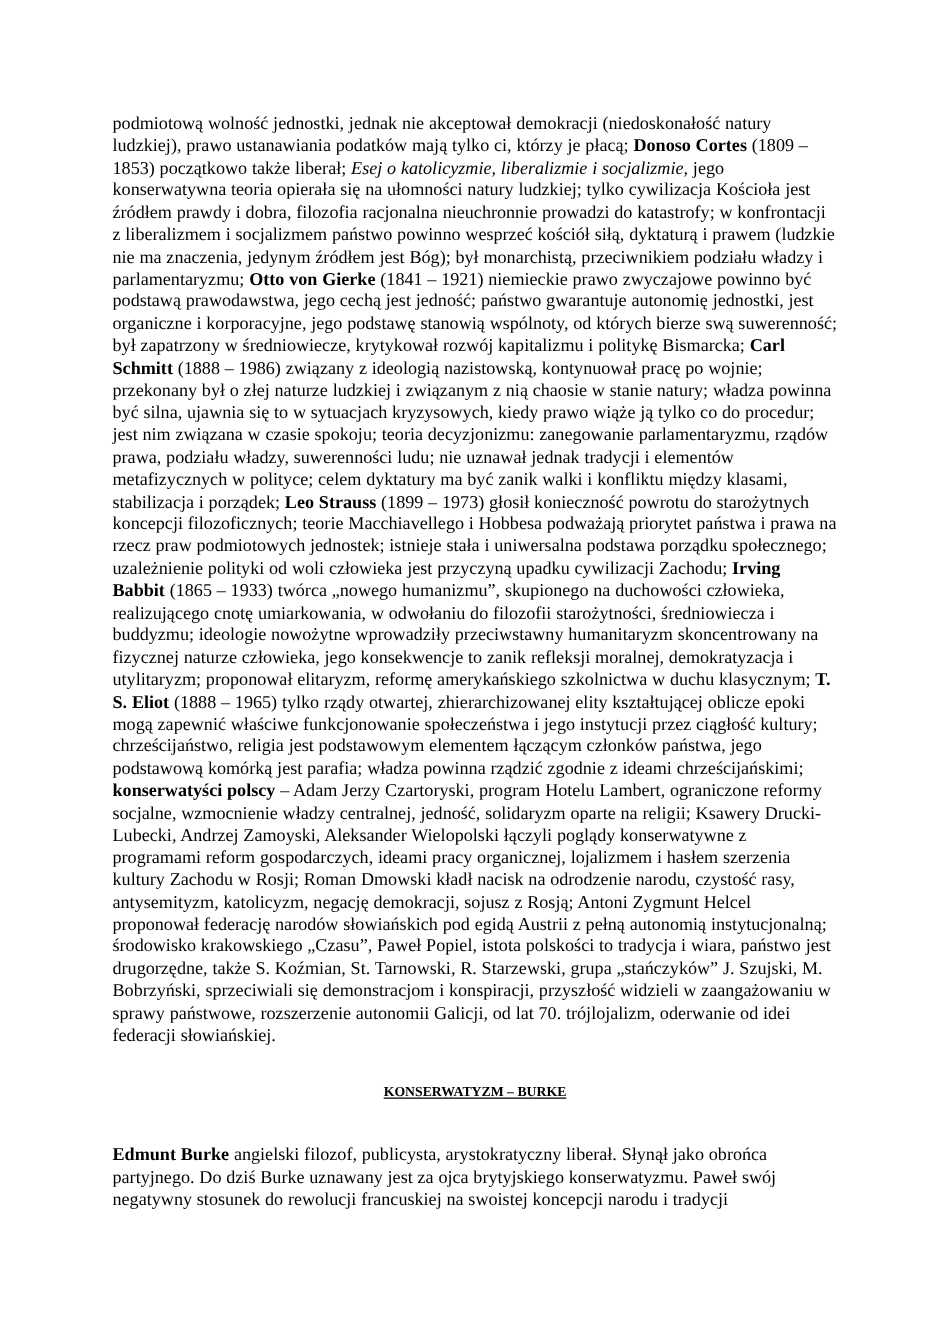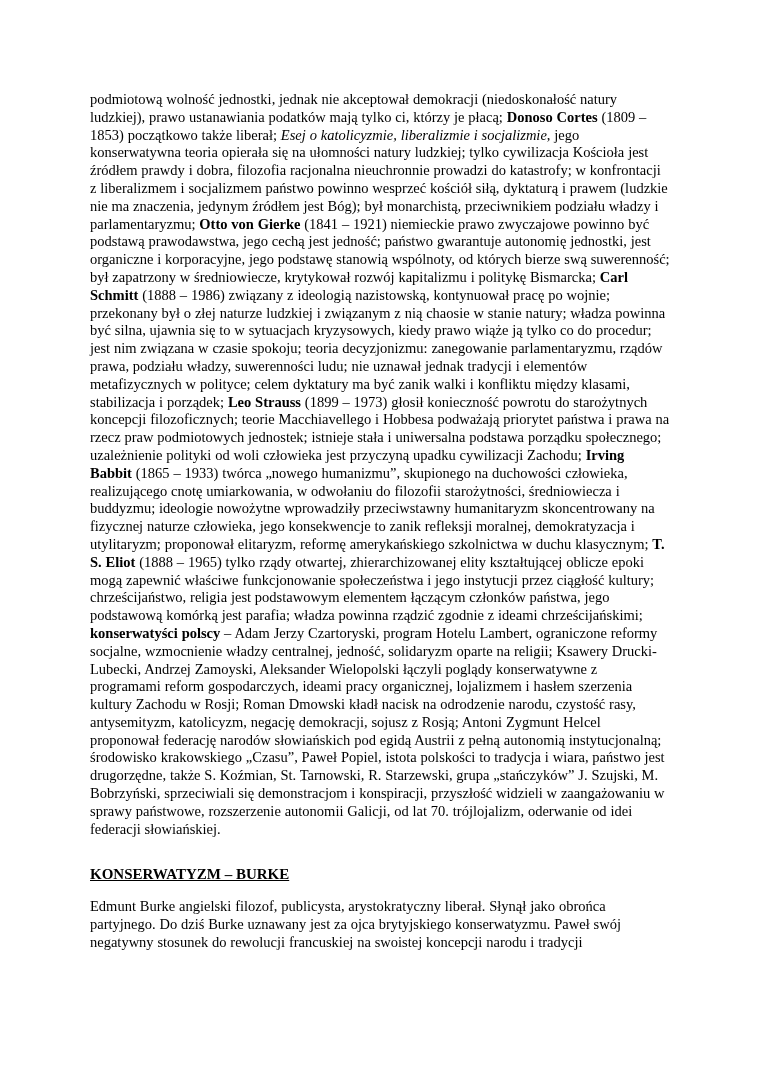--- a/index.html
+++ b/index.html
@@ -24,30 +24,31 @@
     border-radius: 27px;
   }
   .body-text {
     margin: 0;
     font-size: 14.5px;
     line-height: 17.8px;
     text-align: left;
     word-spacing: 0.2px;
   }
   .section-heading {
-    margin: 28px 0 14px 0;
-    font-size: 15px;
+    margin: 28px 0 32px 0;
+    font-size: 11px;
     line-height: 17.8px;
     font-weight: bold;
     text-decoration: underline;
+    text-align: center;
   }
   .body-text span { white-space: pre-wrap; }
 </style>
 </head>
 <body>
 
 <div class="page">
   <p class="body-text"><span>podmiotową wolność jednostki, jednak nie akceptował demokracji (niedoskonałość natury ludzkiej), prawo ustanawiania podatków mają tylko ci, którzy je płacą; </span><span style="font-weight: bold;">Donoso Cortes</span><span> (1809 – 1853) początkowo także liberał; </span><span style="font-style: italic;">Esej o katolicyzmie, liberalizmie i socjalizmie</span><span>, jego konserwatywna teoria opierała się na ułomności natury ludzkiej; tylko cywilizacja Kościoła jest źródłem prawdy i dobra, filozofia racjonalna nieuchronnie prowadzi do katastrofy; w konfrontacji z liberalizmem i socjalizmem państwo powinno wesprzeć kościół siłą, dyktaturą i prawem (ludzkie nie ma znaczenia, jedynym źródłem jest Bóg); był monarchistą, przeciwnikiem podziału władzy i parlamentaryzmu; </span><span style="font-weight: bold;">Otto von Gierke</span><span> (1841 – 1921) niemieckie prawo zwyczajowe powinno być podstawą prawodawstwa, jego cechą jest jedność; państwo gwarantuje autonomię jednostki, jest organiczne i korporacyjne, jego podstawę stanowią wspólnoty, od których bierze swą suwerenność; był zapatrzony w średniowiecze, krytykował rozwój kapitalizmu i politykę Bismarcka; </span><span style="font-weight: bold;">Carl Schmitt</span><span> (1888 – 1986) związany z ideologią nazistowską, kontynuował pracę po wojnie; przekonany był o złej naturze ludzkiej i związanym z nią chaosie w stanie natury; władza powinna być silna, ujawnia się to w sytuacjach kryzysowych, kiedy prawo wiąże ją tylko co do procedur; jest nim związana w czasie spokoju; teoria decyzjonizmu: zanegowanie parlamentaryzmu, rządów prawa, podziału władzy, suwerenności ludu; nie uznawał jednak tradycji i elementów metafizycznych w polityce; celem dyktatury ma być zanik walki i konfliktu między klasami, stabilizacja i porządek; </span><span style="font-weight: bold;">Leo Strauss</span><span> (1899 – 1973) głosił konieczność powrotu do starożytnych koncepcji filozoficznych; teorie Macchiavellego i Hobbesa podważają priorytet państwa i prawa na rzecz praw podmiotowych jednostek; istnieje stała i uniwersalna podstawa porządku społecznego; uzależnienie polityki od woli człowieka jest przyczyną upadku cywilizacji Zachodu; </span><span style="font-weight: bold;">Irving Babbit</span><span> (1865 – 1933) twórca „nowego humanizmu”, skupionego na duchowości człowieka, realizującego cnotę umiarkowania, w odwołaniu do filozofii starożytności, średniowiecza i buddyzmu; ideologie nowożytne wprowadziły przeciwstawny humanitaryzm skoncentrowany na fizycznej naturze człowieka, jego konsekwencje to zanik refleksji moralnej, demokratyzacja i utylitaryzm; proponował elitaryzm, reformę amerykańskiego szkolnictwa w duchu klasycznym; </span><span style="font-weight: bold;">T. S. Eliot</span><span> (1888 – 1965) tylko rządy otwartej, zhierarchizowanej elity kształtującej oblicze epoki mogą zapewnić właściwe funkcjonowanie społeczeństwa i jego instytucji przez ciągłość kultury; chrześcijaństwo, religia jest podstawowym elementem łączącym członków państwa, jego podstawową komórką jest parafia; władza powinna rządzić zgodnie z ideami chrześcijańskimi; </span><span style="font-weight: bold;">konserwatyści polscy</span><span> – Adam Jerzy Czartoryski, program Hotelu Lambert, ograniczone reformy socjalne, wzmocnienie władzy centralnej, jedność, solidaryzm oparte na religii; Ksawery Drucki-Lubecki, Andrzej Zamoyski, Aleksander Wielopolski łączyli poglądy konserwatywne z programami reform gospodarczych, ideami pracy organicznej, lojalizmem i hasłem szerzenia kultury Zachodu w Rosji; Roman Dmowski kładł nacisk na odrodzenie narodu, czystość rasy, antysemityzm, katolicyzm, negację demokracji, sojusz z Rosją; Antoni Zygmunt Helcel proponował federację narodów słowiańskich pod egidą Austrii z pełną autonomią instytucjonalną; środowisko krakowskiego „Czasu”, Paweł Popiel, istota polskości to tradycja i wiara, państwo jest drugorzędne, także S. Koźmian, St. Tarnowski, R. Starzewski, grupa „stańczyków” J. Szujski, M. Bobrzyński, sprzeciwiali się demonstracjom i konspiracji, przyszłość widzieli w zaangażowaniu w sprawy państwowe, rozszerzenie autonomii Galicji, od lat 70. trójlojalizm, oderwanie od idei federacji słowiańskiej.</span></p>
 
   <h2 class="section-heading">KONSERWATYZM – BURKE</h2>
 
-  <p class="body-text"><span style="font-weight: normal;">Edmunt Burke</span><span> angielski filozof, publicysta, arystokratyczny liberał. Słynął jako obrońca partyjnego. Do dziś Burke uznawany jest za ojca brytyjskiego konserwatyzmu. Paweł swój negatywny stosunek do rewolucji francuskiej na swoistej koncepcji narodu i tradycji</span></p>
+  <p class="body-text"><span style="font-weight: bold;">Edmunt Burke</span><span> angielski filozof, publicysta, arystokratyczny liberał. Słynął jako obrońca partyjnego. Do dziś Burke uznawany jest za ojca brytyjskiego konserwatyzmu. Paweł swój negatywny stosunek do rewolucji francuskiej na swoistej koncepcji narodu i tradycji</span></p>
 </div>
 
 </body></html>

